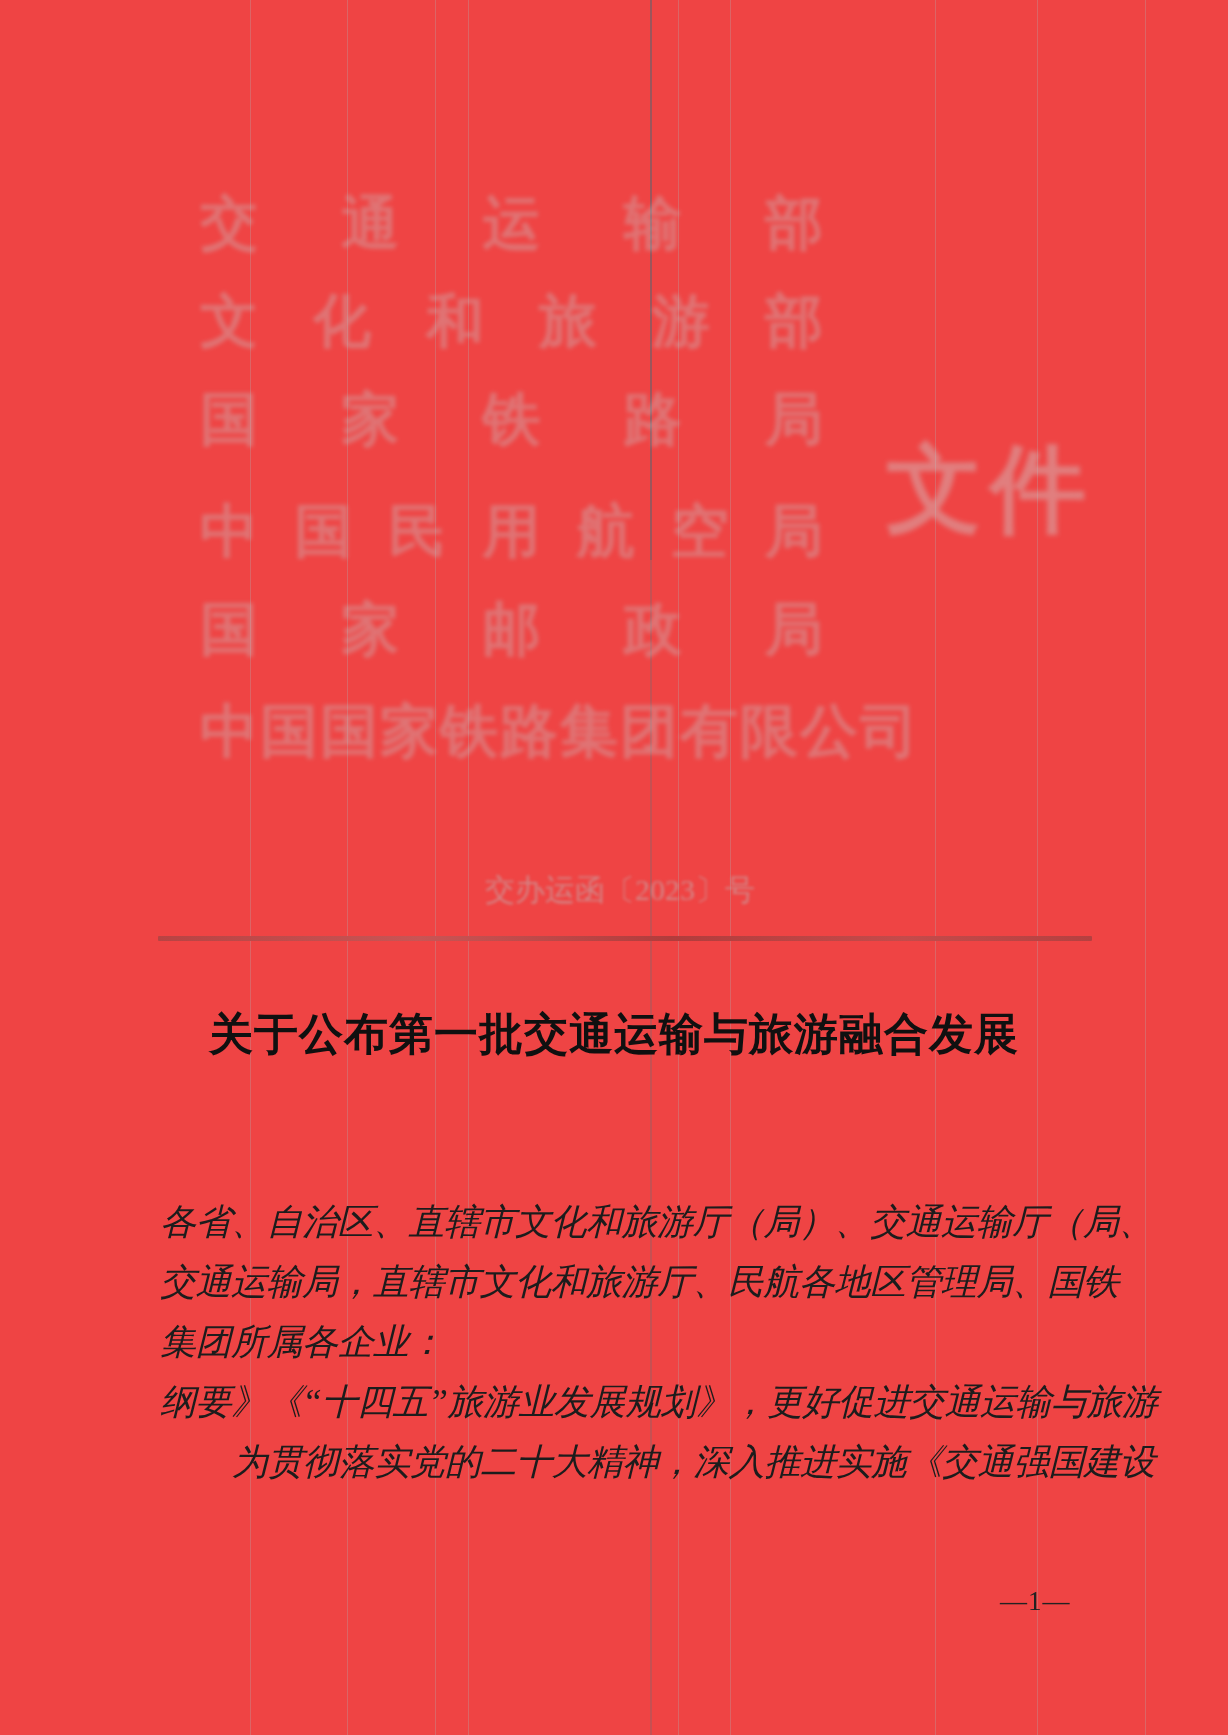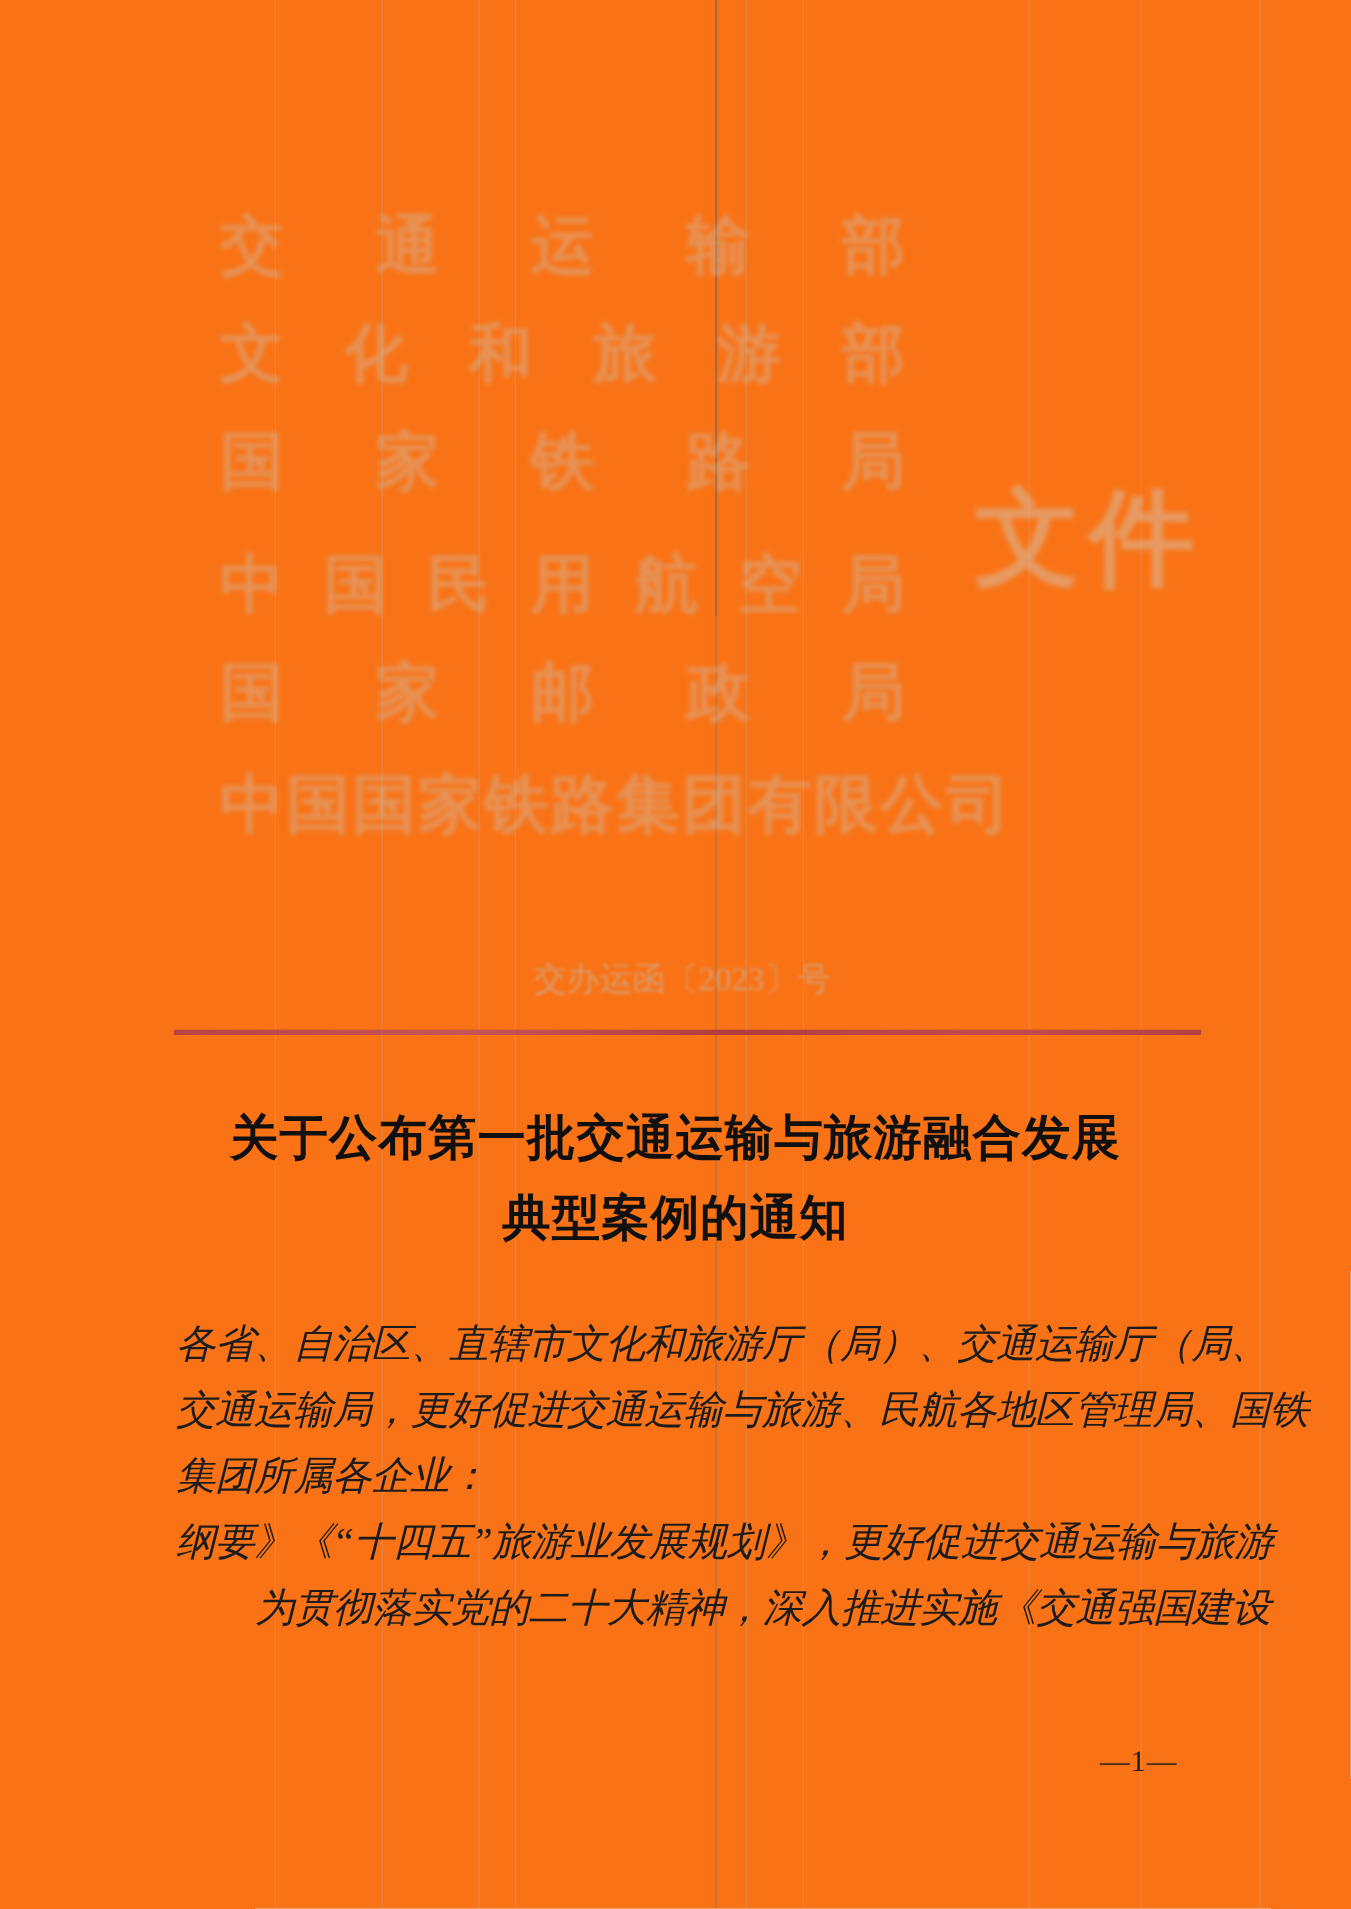--- a/index.html
+++ b/index.html
@@ -5,21 +5,21 @@
   html,body{margin:0;padding:0;}
   body{
     background:#e9e9e9;
     font-family:"Liberation Serif","DejaVu Serif",serif;
   }
   .page{
     position:relative;
     width:1228px;
     height:1735px;
     margin:0 auto;
-    background:#f97316;
+    background:#ef4444;
     overflow:hidden;
     color:#1f1f1f;
   }
   
   .streak{
     position:absolute;
     top:0;
     height:100%;
     width:1px;
     background:rgba(170,186,190,0.28);
@@ -154,26 +154,25 @@
   <div class="ghost-row" style="top:700px">中国国家铁路集团有限公司</div>
 
   <div class="ghost-mark">文件</div>
 
   <div class="ghost-docnum">交办运函〔2023〕号</div>
 
   <div class="red-divider" style="background-color: rgb(184, 67, 67);"></div>
 
   <div class="doc-title">
     <div>关于公布第一批交通运输与旅游融合发展</div>
-    <div>典型案例的通知</div>
   </div>
 
   <div class="body-text">
     <div class="body-line">各省、自治区、直辖市文化和旅游厅（局）、交通运输厅（局、</div>
-    <div class="body-line">交通运输局，更好促进交通运输与旅游、民航各地区管理局、国铁</div>
+    <div class="body-line">交通运输局，直辖市文化和旅游厅、民航各地区管理局、国铁</div>
     <div class="body-line short">集团所属各企业：</div>
     <div class="body-line">纲要》《“十四五”旅游业发展规划》，更好促进交通运输与旅游</div>
     <div class="body-line indent">为贯彻落实党的二十大精神，深入推进实施《交通强国建设</div>
   </div>
 
   <div class="page-number">—1—</div>
 
 </div>
 
 </body></html>

